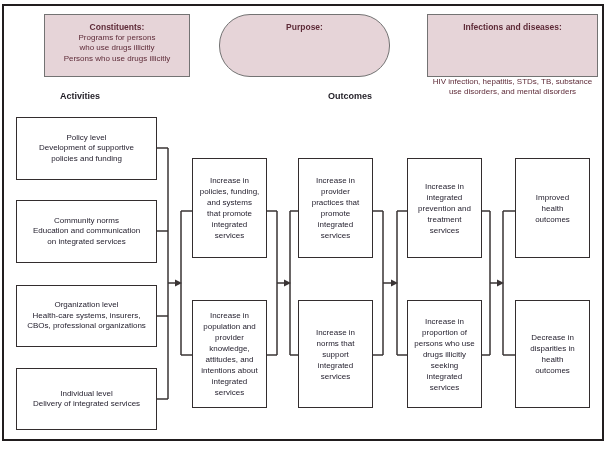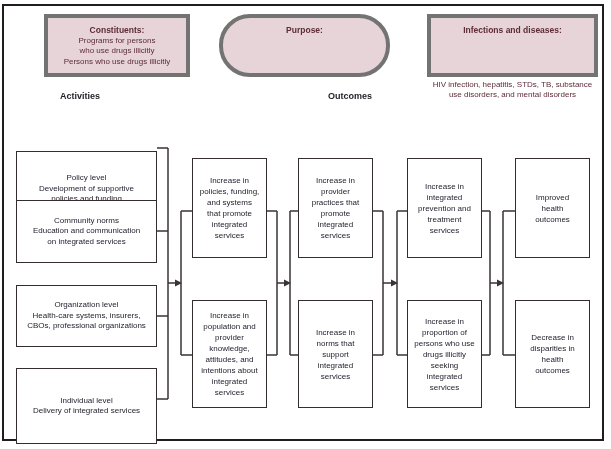--- a/index.html
+++ b/index.html
@@ -7,21 +7,21 @@
     position:relative;width:611px;height:449px;
     font-family:"Liberation Sans",sans-serif;
     color:#262228;background:#ffffff;overflow:hidden;
   }
   .frame{
     position:absolute;left:2px;top:4px;width:602px;height:437px;
     border:2px solid #211d1e;background:#ffffff;box-sizing:border-box;
   }
   .pinkbox{
     position:absolute;box-sizing:border-box;
-    background:#e6d4d8;border:4px solid #737373;
+    background:#e6d4d8;border:1px solid #737373;
     display:flex;flex-direction:column;align-items:center;
     padding-top:7px;text-align:center;
     color:#5e2b38;font-size:8px;line-height:10.5px;
   }
   .pb-title{font-weight:bold;font-size:8.5px;}
   .pre{white-space:pre-line;}
   .hdr{position:absolute;font-weight:bold;font-size:9px;color:#211e26;}
   .wbox{
     position:absolute;box-sizing:border-box;background:#ffffff;
     border:1.5px solid #332d2e;display:flex;align-items:center;justify-content:center;
@@ -76,36 +76,36 @@
   </div>
   <div class="pinkbox" style="left:427px;top:14px;width:171px;height:63px;gap:44px;">
     <div class="pb-title">Infections and diseases:</div>
     <div class="pre">HIV infection, hepatitis, STDs, TB, substance
 use disorders, and mental disorders</div>
   </div>
 
   <div class="hdr" style="left:60px;top:91px;text-align:center;">Activities</div>
   <div class="hdr" style="left:328px;top:91px;">Outcomes</div>
 
-  <div class="wbox" style="left:16px;top:117px;width:141px;height:76px;margin-top:34px;">
+  <div class="wbox" style="left:16px;top:117px;width:141px;height:63px;">
     <div class="pre">Policy level
 Development of supportive
 policies and funding</div>
   </div>
   <div class="wbox" style="left:16px;top:200px;width:141px;height:63px;">
     <div class="pre">Community norms
 Education and communication
 on integrated services</div>
   </div>
   <div class="wbox" style="left:16px;top:285px;width:141px;height:62px;">
     <div class="pre">Organization level
 Health-care systems, insurers,
 CBOs, professional organizations</div>
   </div>
-  <div class="wbox" style="left:16px;top:368px;width:141px;height:76px;">
+  <div class="wbox" style="left:16px;top:368px;width:141px;height:62px;">
     <div class="pre">Individual level
 Delivery of integrated services</div>
   </div>
 
   <div class="wbox obox" style="left:192px;top:158px;width:75px;height:100px;">
     <div class="pre">Increase in
 policies, funding,
 and systems
 that promote
 integrated

